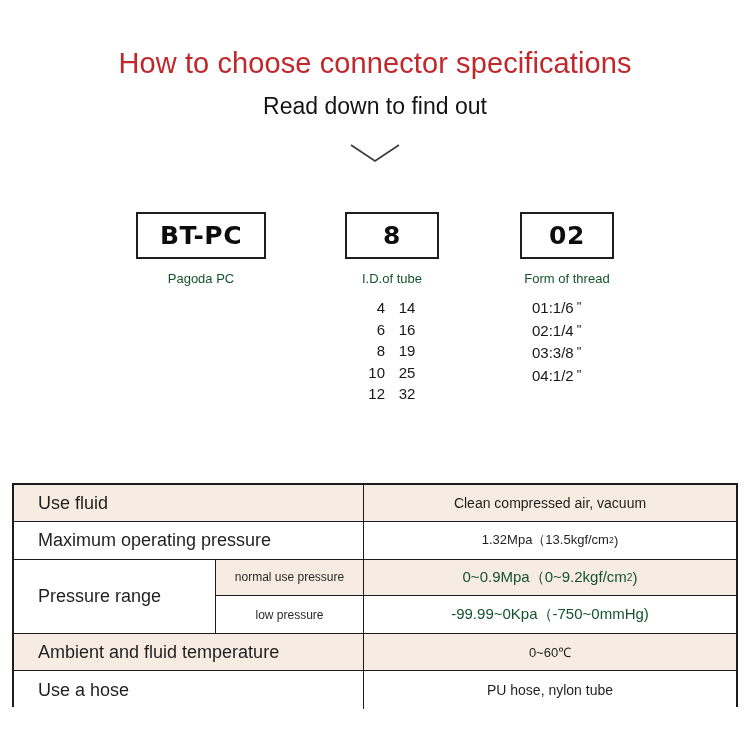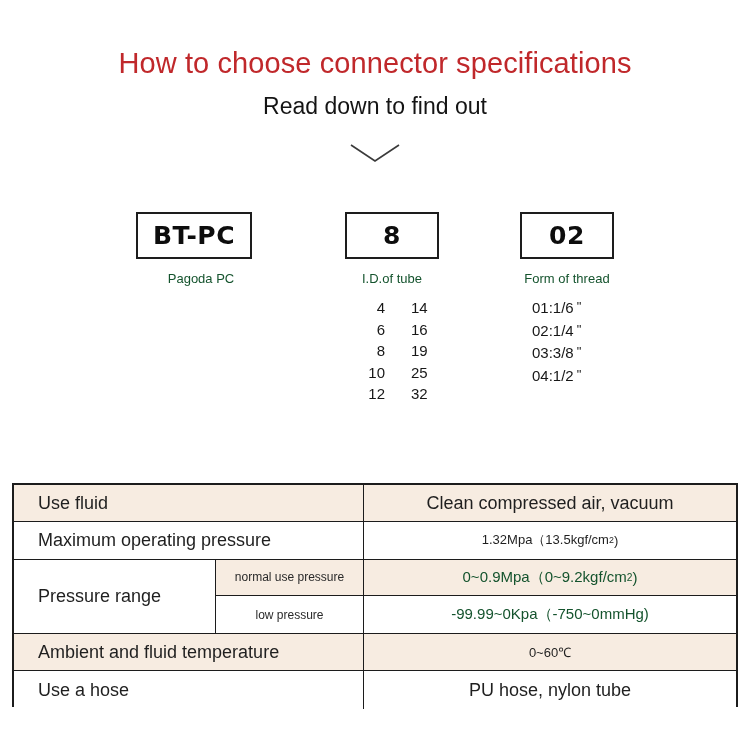--- a/index.html
+++ b/index.html
@@ -58,21 +58,21 @@
     display: flex;
     align-items: center;
     justify-content: center;
     font-family: "DejaVu Sans", sans-serif;
     font-weight: bold;
     font-size: 25px;
     letter-spacing: 0.5px;
     color: #0d0d0d;
     box-sizing: border-box;
   }
-  .box-1 { left: 136px; top: 212px; width: 116px; height: 47px; }
+  .box-1 { left: 136px; top: 212px; width: 130px; height: 47px; }
   .box-2 { left: 345px; top: 212px; width: 94px;  height: 47px; }
   .box-3 { left: 520px; top: 212px; width: 94px;  height: 47px; }
 
   .caption {
     position: absolute;
     text-align: center;
     font-size: 13px;
     color: #14532d;
     white-space: nowrap;
   }
@@ -92,22 +92,21 @@
   }
   .tube-row {
     display: flex;
   }
   .tube-row .c1 {
     width: 40px;
     text-align: right;
   }
   .tube-row .c2 {
     width: 44px;
-    text-align: left;
-    padding-left: 26px;
+    text-align: center;
   }
 
   .thread-list {
     position: absolute;
     left: 532px;
     top: 297px;
     width: 140px;
     font-size: 15px;
     color: #171717;
     line-height: 21.5px;
@@ -158,21 +157,21 @@
   .cell-label.merged {
     border-right: none;
     width: 201px;
     padding-left: 24px;
   }
   .cell-value {
     flex: 1;
     display: flex;
     align-items: center;
     justify-content: center;
-    font-size: 18px;
+    font-size: 14px;
     color: #1f1f1f;
     white-space: nowrap;
   }
   .cell-value.small { font-size: 13px; }
 
   .sub-wrap {
     flex: 1;
     display: flex;
     flex-direction: column;
   }

